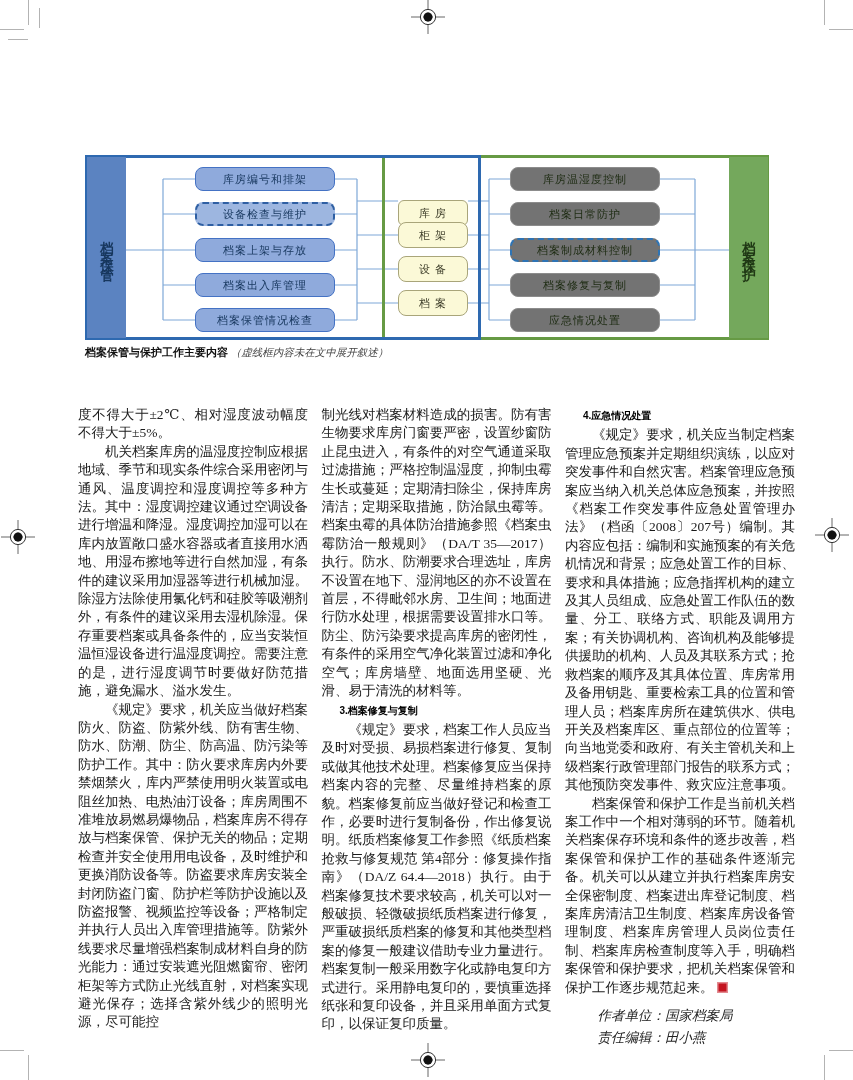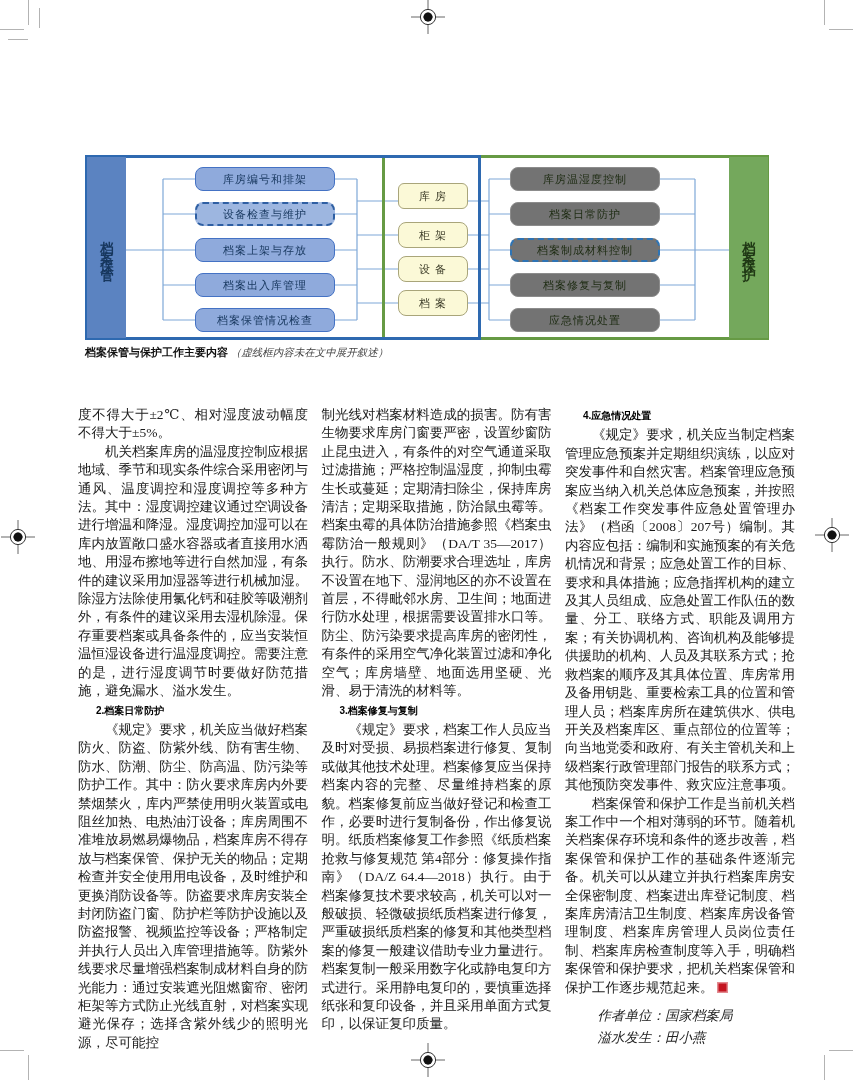--- a/index.html
+++ b/index.html
@@ -103,54 +103,53 @@
 
     <div class="sidebar left">档案保管</div>
     <div class="sidebar right">档案保护</div>
 
     <div class="dbox bbox" style="top:12px;">库房编号和排架</div>
     <div class="dbox bbox dashed" style="top:47px;">设备检查与维护</div>
     <div class="dbox bbox" style="top:83px;">档案上架与存放</div>
     <div class="dbox bbox" style="top:118px;">档案出入库管理</div>
     <div class="dbox bbox" style="top:153px;">档案保管情况检查</div>
 
-    <div class="dbox ybox" style="top:28px;border-radius:6px;">库 房</div>
+    <div class="dbox ybox" style="top:45px;border-radius:6px;">库 房</div>
     <div class="dbox ybox" style="top:67px;">柜 架</div>
     <div class="dbox ybox" style="top:101px;">设 备</div>
     <div class="dbox ybox" style="top:135px;">档 案</div>
 
     <div class="dbox gbox" style="top:12px;">库房温湿度控制</div>
     <div class="dbox gbox" style="top:47px;">档案日常防护</div>
     <div class="dbox gbox dashed" style="top:83px;">档案制成材料控制</div>
     <div class="dbox gbox" style="top:118px;">档案修复与复制</div>
     <div class="dbox gbox" style="top:153px;">应急情况处置</div>
   </div>
 
   <div class="caption">
     <span class="cap-title">档案保管与保护工作主要内容</span>
     <span class="cap-note">（虚线框内容未在文中展开叙述）</span>
   </div>
 
   <div class="columns">
     <div class="col">
       <p class="noindent">度不得大于±2℃、相对湿度波动幅度不得大于±5%。</p>
       <p>机关档案库房的温湿度控制应根据地域、季节和现实条件综合采用密闭与通风、温度调控和湿度调控等多种方法。其中：湿度调控建议通过空调设备进行增温和降湿。湿度调控加湿可以在库内放置敞口盛水容器或者直接用水洒地、用湿布擦地等进行自然加湿，有条件的建议采用加湿器等进行机械加湿。除湿方法除使用氯化钙和硅胶等吸潮剂外，有条件的建议采用去湿机除湿。保存重要档案或具备条件的，应当安装恒温恒湿设备进行温湿度调控。需要注意的是，进行湿度调节时要做好防范措施，避免漏水、溢水发生。</p>
-      <h3>2.档案日常防护</h3>
       <p>《规定》要求，机关应当做好档案防火、防盗、防紫外线、防有害生物、防水、防潮、防尘、防高温、防污染等防护工作。其中：防火要求库房内外要禁烟禁火，库内严禁使用明火装置或电阻丝加热、电热油汀设备；库房周围不准堆放易燃易爆物品，档案库房不得存放与档案保管、保护无关的物品；定期检查并安全使用用电设备，及时维护和更换消防设备等。防盗要求库房安装全封闭防盗门窗、防护栏等防护设施以及防盗报警、视频监控等设备；严格制定并执行人员出入库管理措施等。防紫外线要求尽量增强档案制成材料自身的防光能力：通过安装遮光阻燃窗帘、密闭柜架等方式防止光线直射，对档案实现避光保存；选择含紫外线少的照明光源，尽可能控</p>
     </div>
     <div class="col">
       <p class="noindent">制光线对档案材料造成的损害。防有害生物要求库房门窗要严密，设置纱窗防止昆虫进入，有条件的对空气通道采取过滤措施；严格控制温湿度，抑制虫霉生长或蔓延；定期清扫除尘，保持库房清洁；定期采取措施，防治鼠虫霉等。档案虫霉的具体防治措施参照《档案虫霉防治一般规则》（DA/T 35—2017）执行。防水、防潮要求合理选址，库房不设置在地下、湿润地区的亦不设置在首层，不得毗邻水房、卫生间；地面进行防水处理，根据需要设置排水口等。防尘、防污染要求提高库房的密闭性，有条件的采用空气净化装置过滤和净化空气；库房墙壁、地面选用坚硬、光滑、易于清洗的材料等。</p>
       <h3>3.档案修复与复制</h3>
       <p>《规定》要求，档案工作人员应当及时对受损、易损档案进行修复、复制或做其他技术处理。档案修复应当保持档案内容的完整、尽量维持档案的原貌。档案修复前应当做好登记和检查工作，必要时进行复制备份，作出修复说明。纸质档案修复工作参照《纸质档案抢救与修复规范 第4部分：修复操作指南》（DA/Z 64.4—2018）执行。由于档案修复技术要求较高，机关可以对一般破损、轻微破损纸质档案进行修复，严重破损纸质档案的修复和其他类型档案的修复一般建议借助专业力量进行。档案复制一般采用数字化或静电复印方式进行。采用静电复印的，要慎重选择纸张和复印设备，并且采用单面方式复印，以保证复印质量。</p>
     </div>
     <div class="col">
       <h3>4.应急情况处置</h3>
       <p>《规定》要求，机关应当制定档案管理应急预案并定期组织演练，以应对突发事件和自然灾害。档案管理应急预案应当纳入机关总体应急预案，并按照《档案工作突发事件应急处置管理办法》（档函〔2008〕207号）编制。其内容应包括：编制和实施预案的有关危机情况和背景；应急处置工作的目标、要求和具体措施；应急指挥机构的建立及其人员组成、应急处置工作队伍的数量、分工、联络方式、职能及调用方案；有关协调机构、咨询机构及能够提供援助的机构、人员及其联系方式；抢救档案的顺序及其具体位置、库房常用及备用钥匙、重要检索工具的位置和管理人员；档案库房所在建筑供水、供电开关及档案库区、重点部位的位置等；向当地党委和政府、有关主管机关和上级档案行政管理部门报告的联系方式；其他预防突发事件、救灾应注意事项。</p>
       <p><span>档案保管和保护工作是当前机关档案工作中一个相对薄弱的环节。随着机关档案保存环境和条件的逐步改善，档案保管和保护工作的基础条件逐渐完备。机关可以从建立并执行档案库房安全保密制度、档案进出库登记制度、档案库房清洁卫生制度、档案库房设备管理制度、档案库房管理人员岗位责任制、档案库房检查制度等入手，明确档案保管和保护要求，把机关档案保管和保护工作逐步规范起来。</span><span class="endmark"></span></p>
       <div class="author">
         <div>作者单位：国家档案局</div>
-        <div>溢水发生：田小燕</div>
+        <div>责任编辑：田小燕</div>
       </div>
     </div>
   </div>
 
 
 </div>
 
 </body></html>

